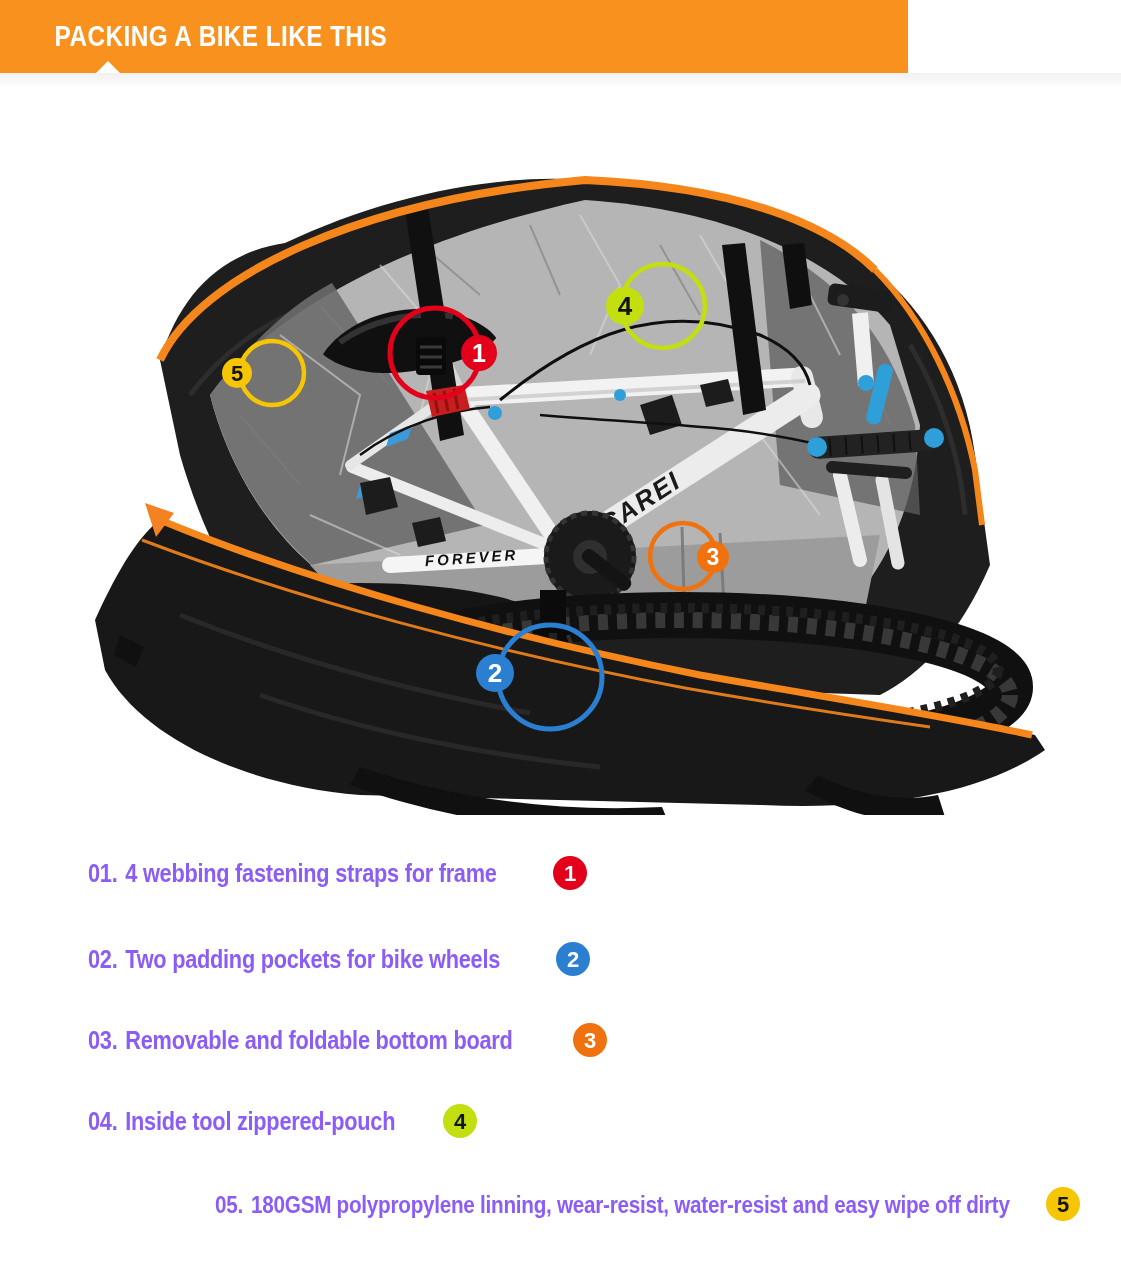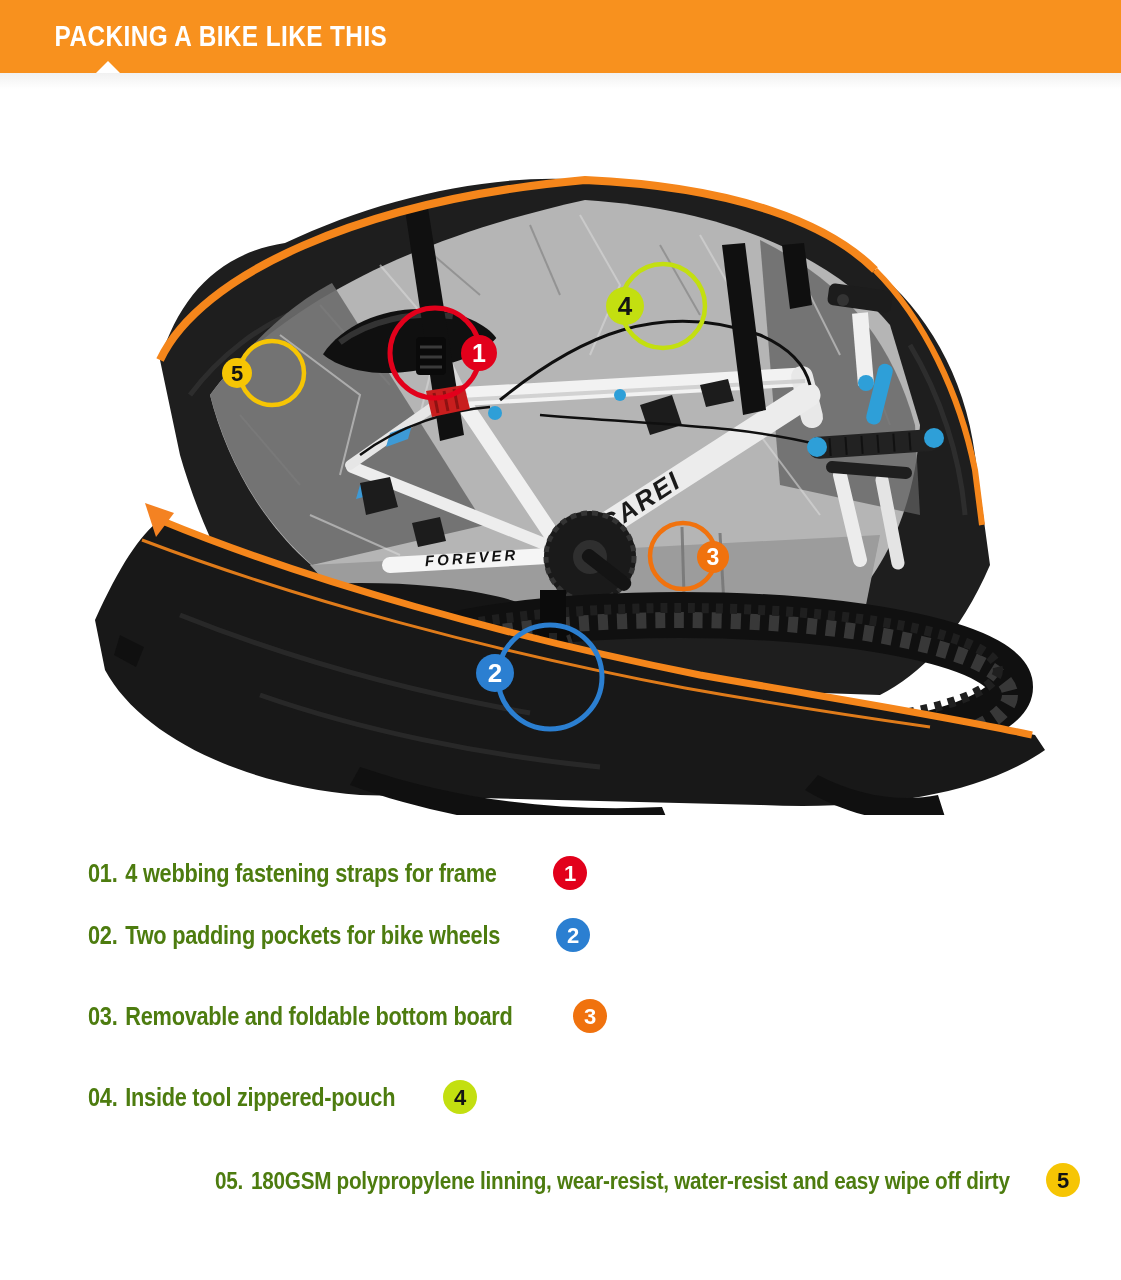--- a/index.html
+++ b/index.html
@@ -1,37 +1,37 @@
 <!DOCTYPE html>
 <html><head>
 <meta charset="utf-8">
 <style>
   * { margin:0; padding:0; box-sizing:border-box; }
   html,body { background:#ffffff; }
   body { font-family:"Liberation Sans", sans-serif; }
   .page { position:relative; width:1121px; height:1280px; background:#ffffff; overflow:hidden; }
 
   
-  .banner { position:absolute; left:0; top:0; width:1121px; height:73px; background:#f8911e; display:flex; align-items:center; }
+  .banner { position:absolute; left:0; top:0; width:908px; height:73px; background:#f8911e; display:flex; align-items:center; }
   .banner-title { color:#ffffff; font-size:29px; font-weight:bold; letter-spacing:.5px; padding-left:65px;
                   display:inline-block; transform:scaleX(.84); transform-origin:0 50%; white-space:nowrap; }
   .banner-notch { position:absolute; left:96px; bottom:0; width:0; height:0;
                   border-left:12px solid transparent; border-right:12px solid transparent; border-bottom:12px solid #ffffff; }
   .banner-under { position:absolute; left:0; top:73px; width:1121px; height:16px;
                   background:linear-gradient(#f1f1f1,#ffffff); }
 
   
   .photo { position:absolute; left:60px; top:95px; width:1000px; height:720px; }
   .photo svg { display:block; width:100%; height:100%; }
   svg text { font-family:"Liberation Sans", sans-serif; font-weight:bold; }
 
   
   .features { position:absolute; left:88px; top:856px; width:1010px; }
-  .feature-row { position:relative; height:34px; line-height:34px; color:#4d7c0f; font-size:25px; font-weight:bold; white-space:nowrap; }
-  .feature-row + .feature-row { margin-top:28px; }
+  .feature-row { position:relative; height:34px; line-height:34px; color:#8b5cf6; font-size:25px; font-weight:bold; white-space:nowrap; }
+  .feature-row + .feature-row { margin-top:52px; }
   .feature-row:nth-child(3) { margin-top:47px;text-decoration:underline; }
   .feature-row:nth-child(4) { margin-top:47px; }
   .feature-row:nth-child(5) { margin-top:49px;text-align:right; }
   .ft-text { display:inline-block; transform:scaleX(.87); transform-origin:0 50%; letter-spacing:-.3px; }
   .feature-row:nth-child(5) .ft-text { transform:scaleX(.9); font-size:23px; }
   .ft-num { margin-right:9px; }
   .row-badge { position:absolute; top:0; width:34px; height:34px; }
   .feature-row:nth-child(1) .row-badge { left:465px; }
   .feature-row:nth-child(2) .row-badge { left:468px; }
   .feature-row:nth-child(3) .row-badge { left:485px; }

